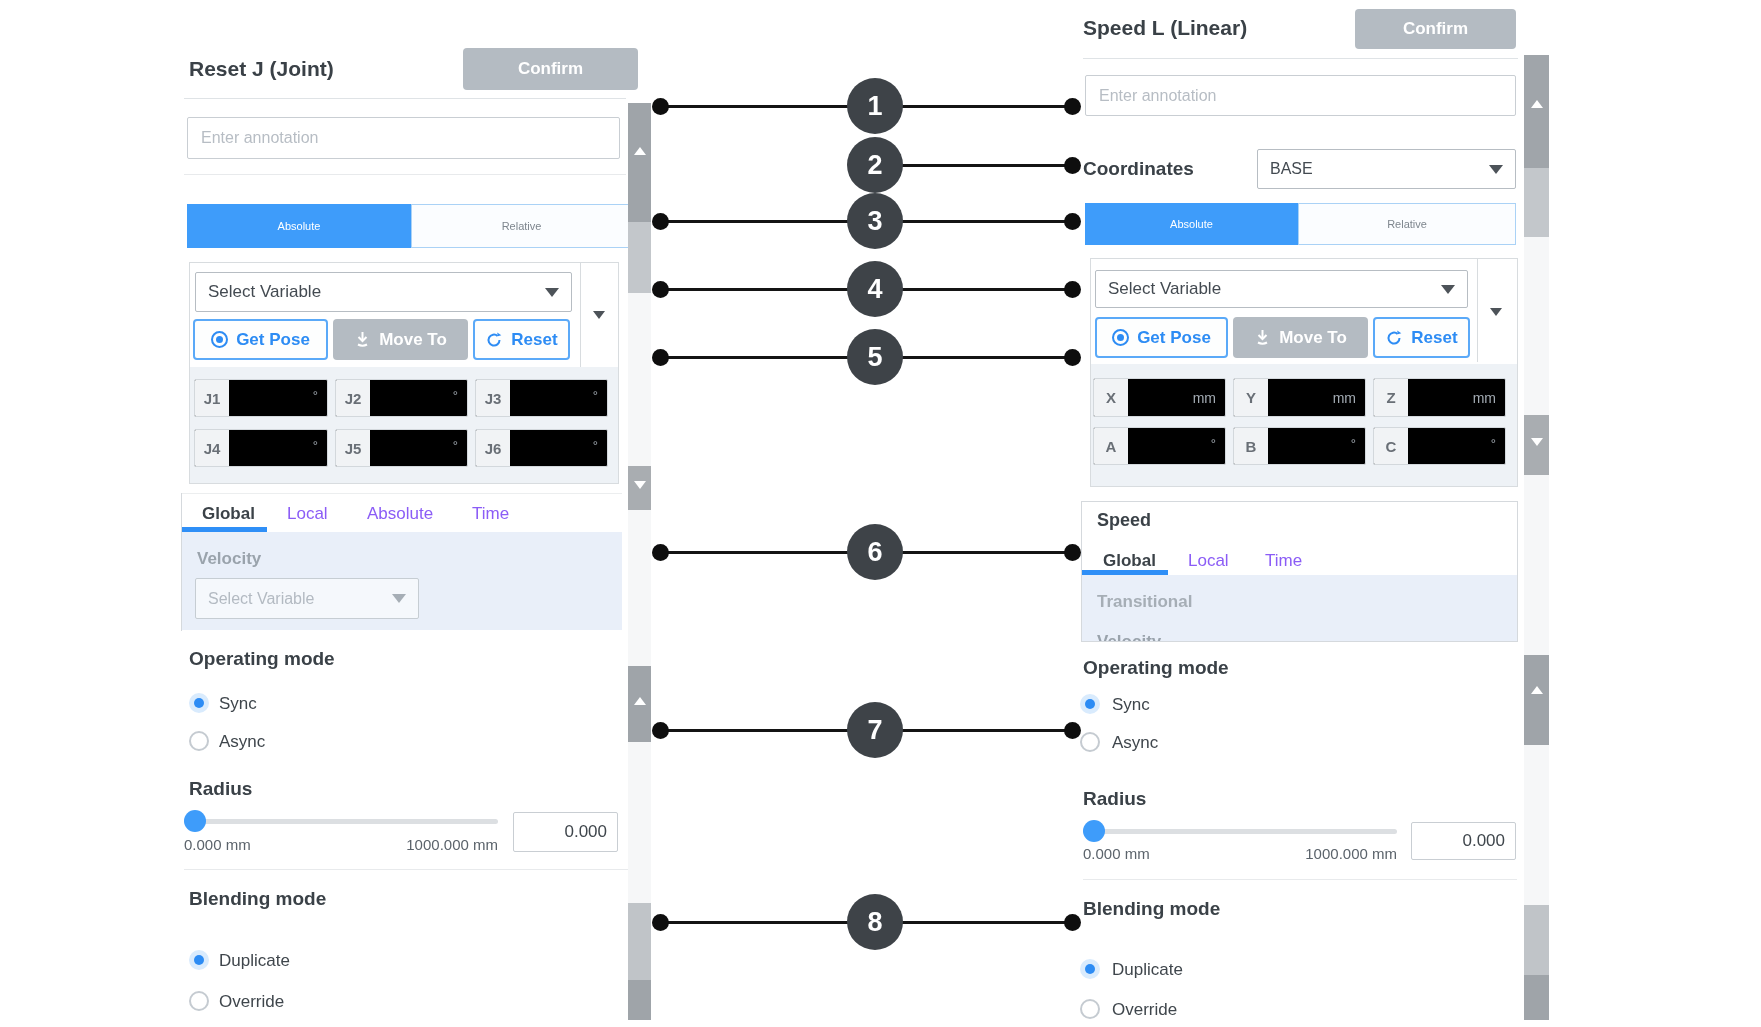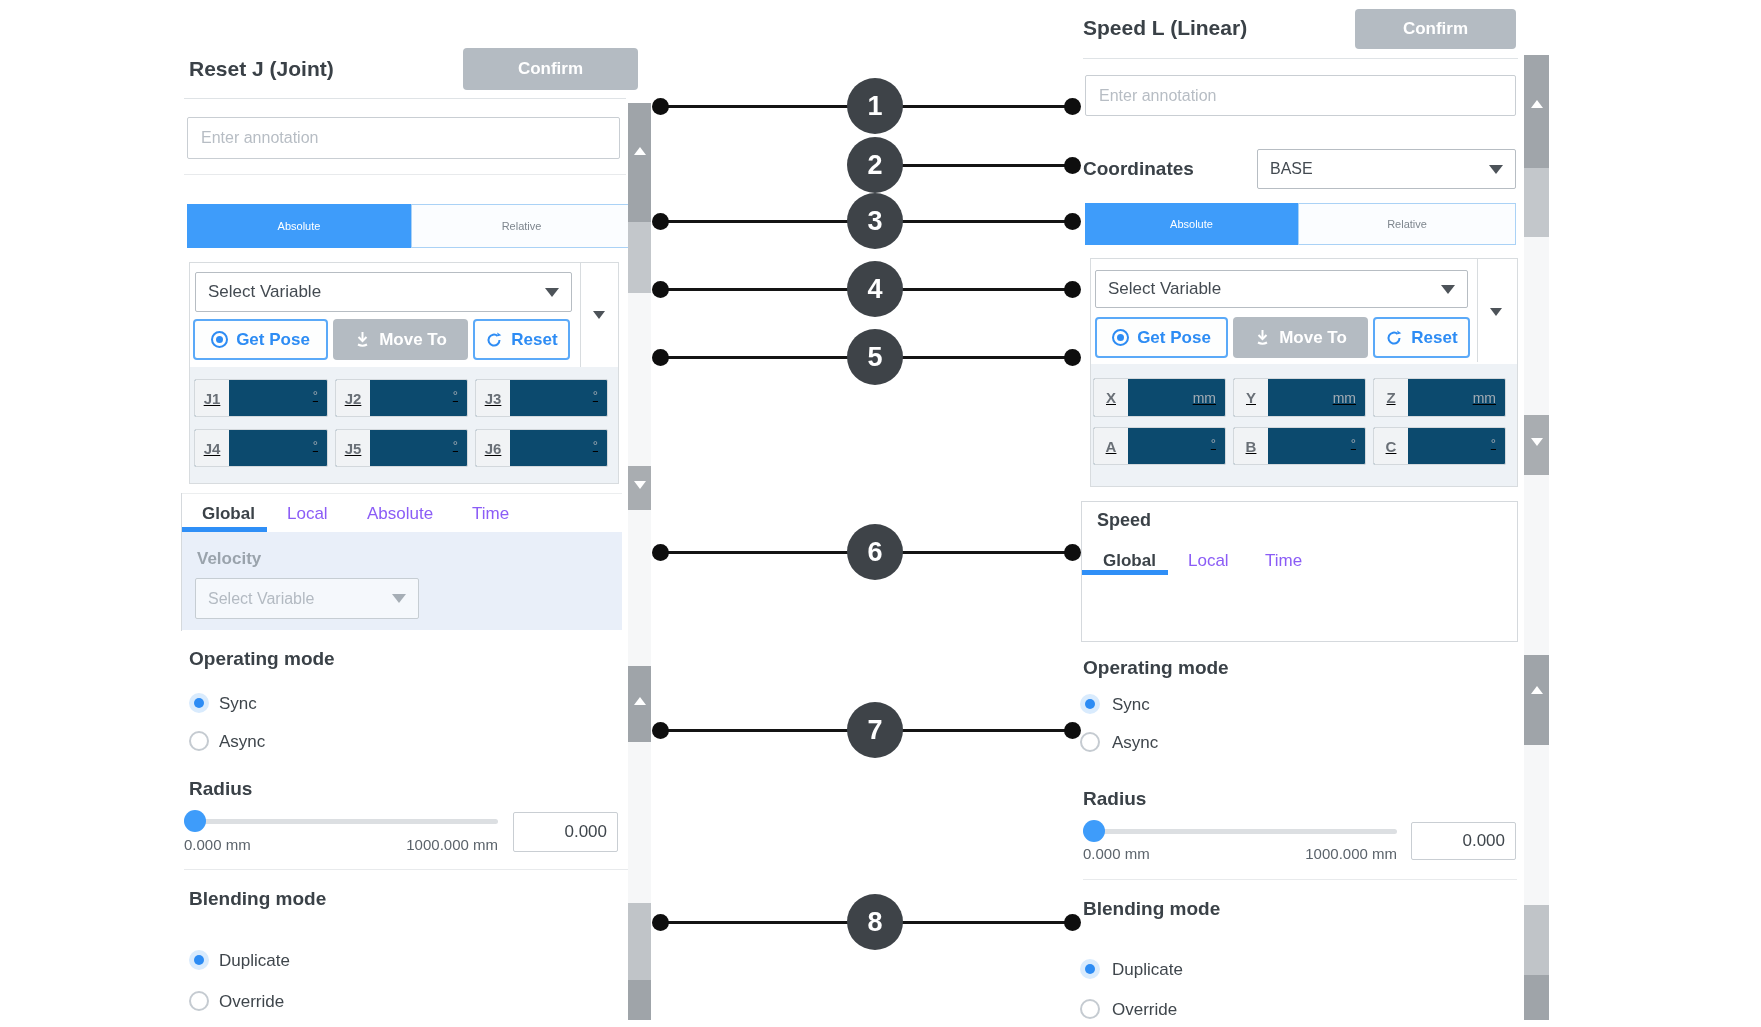--- a/index.html
+++ b/index.html
@@ -22,22 +22,22 @@
        display:flex;align-items:center;padding:0 12px;font-size:17px;color:#434a51;}
   .sel .tri{margin-left:auto;}
   .tri{width:0;height:0;border-left:7px solid transparent;border-right:7px solid transparent;
        border-top:9px solid #4d5359;}
   .tri-sm{border-left-width:6px;border-right-width:6px;border-top-width:8px;}
   .btn-line{background:#fdfefe;border:2px solid #5aa9f8;border-radius:4px;color:#2d8cf4;
             font-weight:bold;font-size:17px;display:flex;align-items:center;justify-content:center;gap:8px;box-sizing:border-box;}
   .btn-gray{background:#b4bbc2;border-radius:4px;color:#fff;font-weight:bold;font-size:17px;
             display:flex;align-items:center;justify-content:center;gap:8px;box-sizing:border-box;}
   .band{background:#eef2f6;}
-  .field{background:#0c4a6e;border:1px solid #d3d8dc;border-radius:2px;box-sizing:border-box;
-         display:flex;align-items:center;overflow:hidden;text-decoration:underline;}
+  .field{background:#000000;border:1px solid #d3d8dc;border-radius:2px;box-sizing:border-box;
+         display:flex;align-items:center;overflow:hidden;}
   .flabel{width:34px;height:100%;background:#f1f3f5;display:flex;align-items:center;justify-content:center;
           font-size:15px;font-weight:bold;color:#696f76;flex:none;}
   .funit{margin-left:auto;padding-right:9px;color:#a3abb3;font-size:14px;}
   .funit-deg{font-size:13px;align-self:flex-start;padding-top:8px;}
   .stab{font-size:17px;color:#8b5cf6;}
   .stab-on{color:#3b4248;font-weight:bold;}
   .uline{background:#2f8ff7;height:5px;}
   .lblue{background:#e9eff9;}
   .ghost-hd{font-size:17px;font-weight:bold;color:#9aa3ac;}
   .radio{width:20px;height:20px;border-radius:50%;box-sizing:border-box;position:absolute;}
@@ -242,20 +242,24 @@
     <span class="flabel">C</span>
     <span class="funit funit-deg">°</span>
   </div>
 
   <div class="abs" style="left:1081px;top:501px;width:437px;height:141px;border:1px solid #d5d9dd;box-sizing:border-box;background:#fff;"></div>
   <div class="abs" style="left:1097px;top:510px;font-size:18px;font-weight:bold;color:#3b4248;">Speed</div>
   <div class="abs stab stab-on" style="left:1103px;top:551px;">Global</div>
   <div class="abs uline" style="left:1082px;top:570px;width:86px;"></div>
   <div class="abs stab" style="left:1188px;top:551px;">Local</div>
   <div class="abs stab" style="left:1265px;top:551px;">Time</div>
+  <div class="abs lblue" style="left:1082px;top:575px;width:435px;height:66px;overflow:hidden;">
+    <div class="ghost-hd" style="position:absolute;left:15px;top:17px;color:#a6aeb6;">Transitional</div>
+    <div class="ghost-hd" style="position:absolute;left:15px;top:57px;">Velocity</div>
+  </div>
 
   <div class="abs hd" style="left:1083px;top:657px;">Operating mode</div>
   <span class="radio radio-on" style="left:1080px;top:694px;"></span>
   <div class="abs rlabel" style="left:1112px;top:695px;">Sync</div>
   <span class="radio radio-off" style="left:1080px;top:732px;"></span>
   <div class="abs rlabel" style="left:1112px;top:733px;">Async</div>
 
   <div class="abs hd" style="left:1083px;top:788px;">Radius</div>
   <div class="abs track" style="left:1083px;top:829px;width:314px;"></div>
   <div class="thumb" style="left:1083px;top:820px;"></div>

